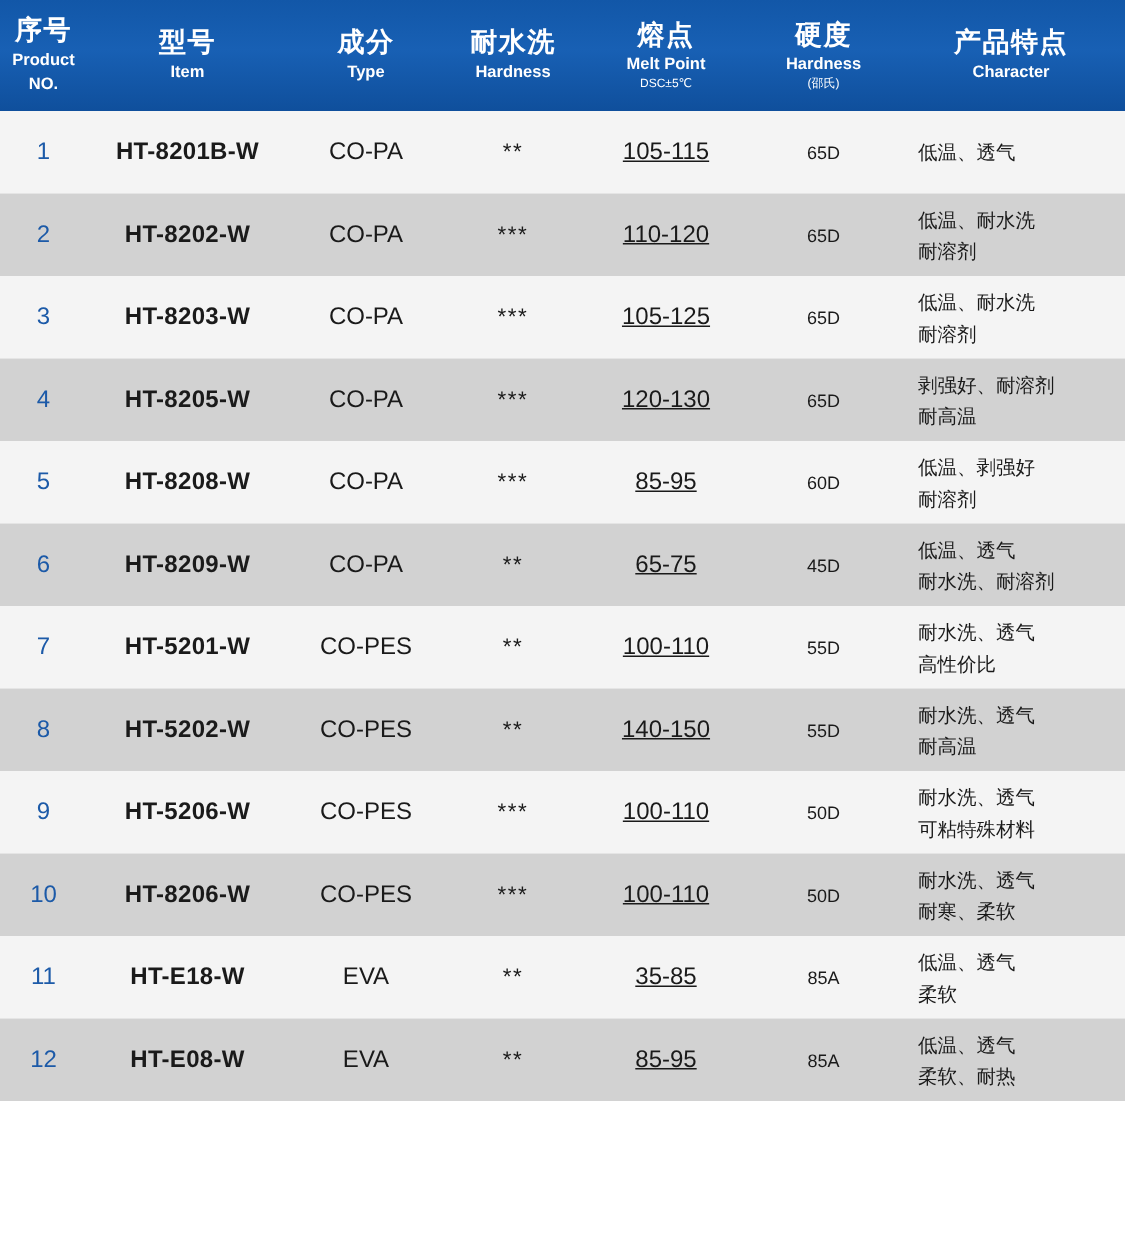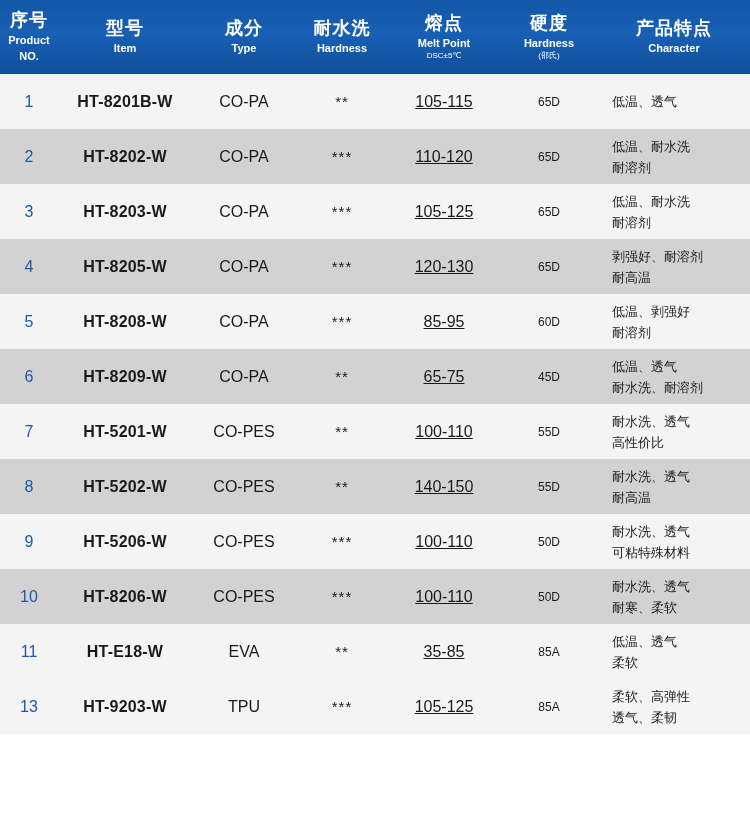--- a/index.html
+++ b/index.html
@@ -269,27 +269,27 @@
           <td class="model">HT-E18-W</td>
           <td class="type">EVA</td>
           <td class="wash">**</td>
           <td class="melt">35-85</td>
           <td class="hard">85A</td>
           <td class="char">
             <span class="ln">低温、透气</span>
             <span class="ln">柔软</span>
           </td>
         </tr>
-        <tr class="odd">
-          <td class="idx">13</td>
-          <td class="model">HT-9203-W</td>
-          <td class="type">TPU</td>
-          <td class="wash">***</td>
-          <td class="melt">105-125</td>
+        <tr class="even">
+          <td class="idx">12</td>
+          <td class="model">HT-E08-W</td>
+          <td class="type">EVA</td>
+          <td class="wash">**</td>
+          <td class="melt">85-95</td>
           <td class="hard">85A</td>
           <td class="char">
-            <span class="ln">柔软、高弹性</span>
-            <span class="ln">透气、柔韧</span>
+            <span class="ln">低温、透气</span>
+            <span class="ln">柔软、耐热</span>
           </td>
         </tr>
       </tbody>
   </table>
 </div>
 
 </body></html>

